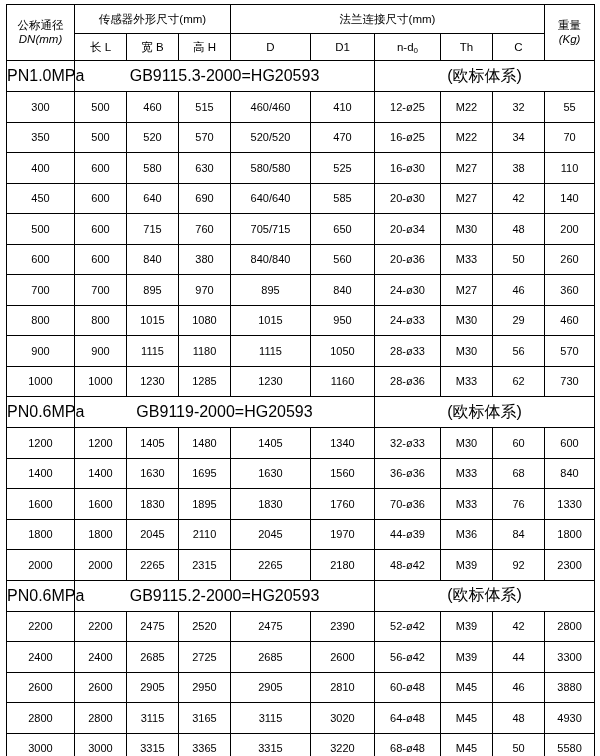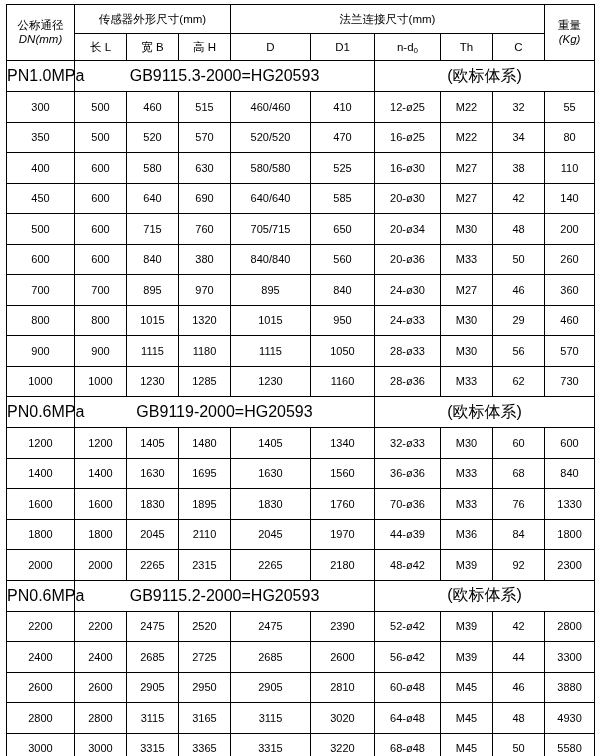--- a/index.html
+++ b/index.html
@@ -140,21 +140,21 @@
       <tr class="data">
         <td>350</td>
         <td>500</td>
         <td>520</td>
         <td>570</td>
         <td>520/520</td>
         <td>470</td>
         <td>16-ø25</td>
         <td>M22</td>
         <td>34</td>
-        <td>80</td>
+        <td>70</td>
       </tr>
       <tr class="data">
         <td>400</td>
         <td>600</td>
         <td>580</td>
         <td>630</td>
         <td>580/580</td>
         <td>525</td>
         <td>16-ø30</td>
         <td>M27</td>
@@ -206,21 +206,21 @@
         <td>840</td>
         <td>24-ø30</td>
         <td>M27</td>
         <td>46</td>
         <td>360</td>
       </tr>
       <tr class="data">
         <td>800</td>
         <td>800</td>
         <td>1015</td>
-        <td>1320</td>
+        <td>1080</td>
         <td>1015</td>
         <td>950</td>
         <td>24-ø33</td>
         <td>M30</td>
         <td>29</td>
         <td>460</td>
       </tr>
       <tr class="data">
         <td>900</td>
         <td>900</td>

